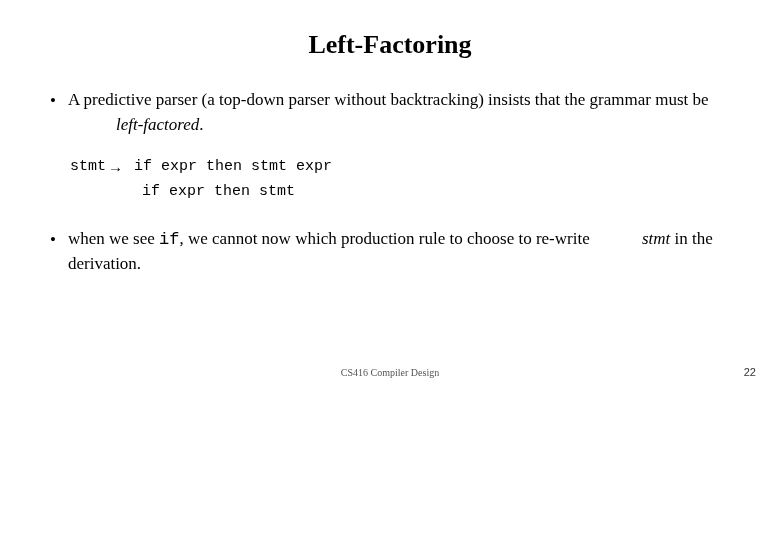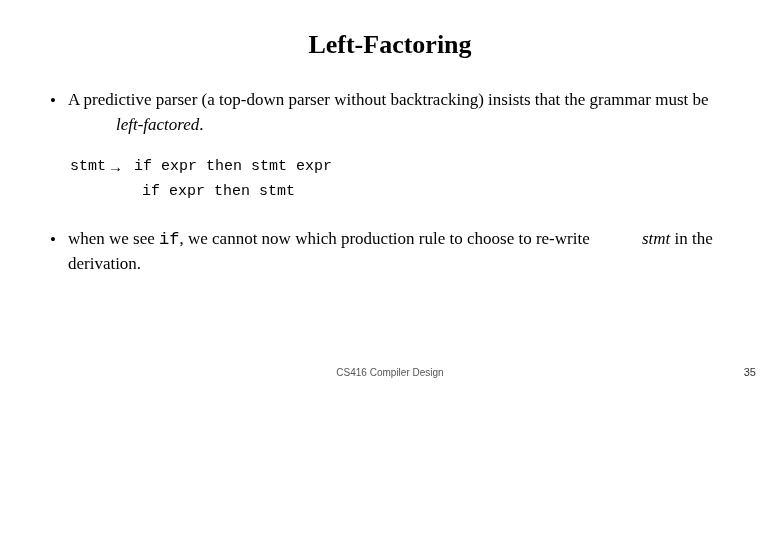--- a/index.html
+++ b/index.html
@@ -89,21 +89,21 @@
     }
 
     .footer {
       position: absolute;
       bottom: 14px;
       left: 0;
       right: 0;
       text-align: center;
       font-size: 10px;
       color: #555555;
-      font-family: Liberation Sans, sans-serif;
+      font-family: Liberation Serif, serif;
     }
 
     .page-number {
       position: absolute;
       bottom: 14px;
       right: 24px;
       font-size: 11px;
       color: #333;
       font-family: Arial, sans-serif;
     }
@@ -146,15 +146,15 @@
   </div>
 
   <div class="bullet-point">
     <span class="bullet-dot">•</span>
     <span class="bullet-text">
       when we see <span style="font-family: 'Courier New', monospace;">if</span>, we cannot now which production rule to choose to re‑write <span class="italic">stmt</span> in the derivation.
     </span>
   </div>
 
   <div class="footer">CS416 Compiler Design</div>
-  <div class="page-number">35</div>
+  <div class="page-number">22</div>
 
 </div>
 
 </body></html>

